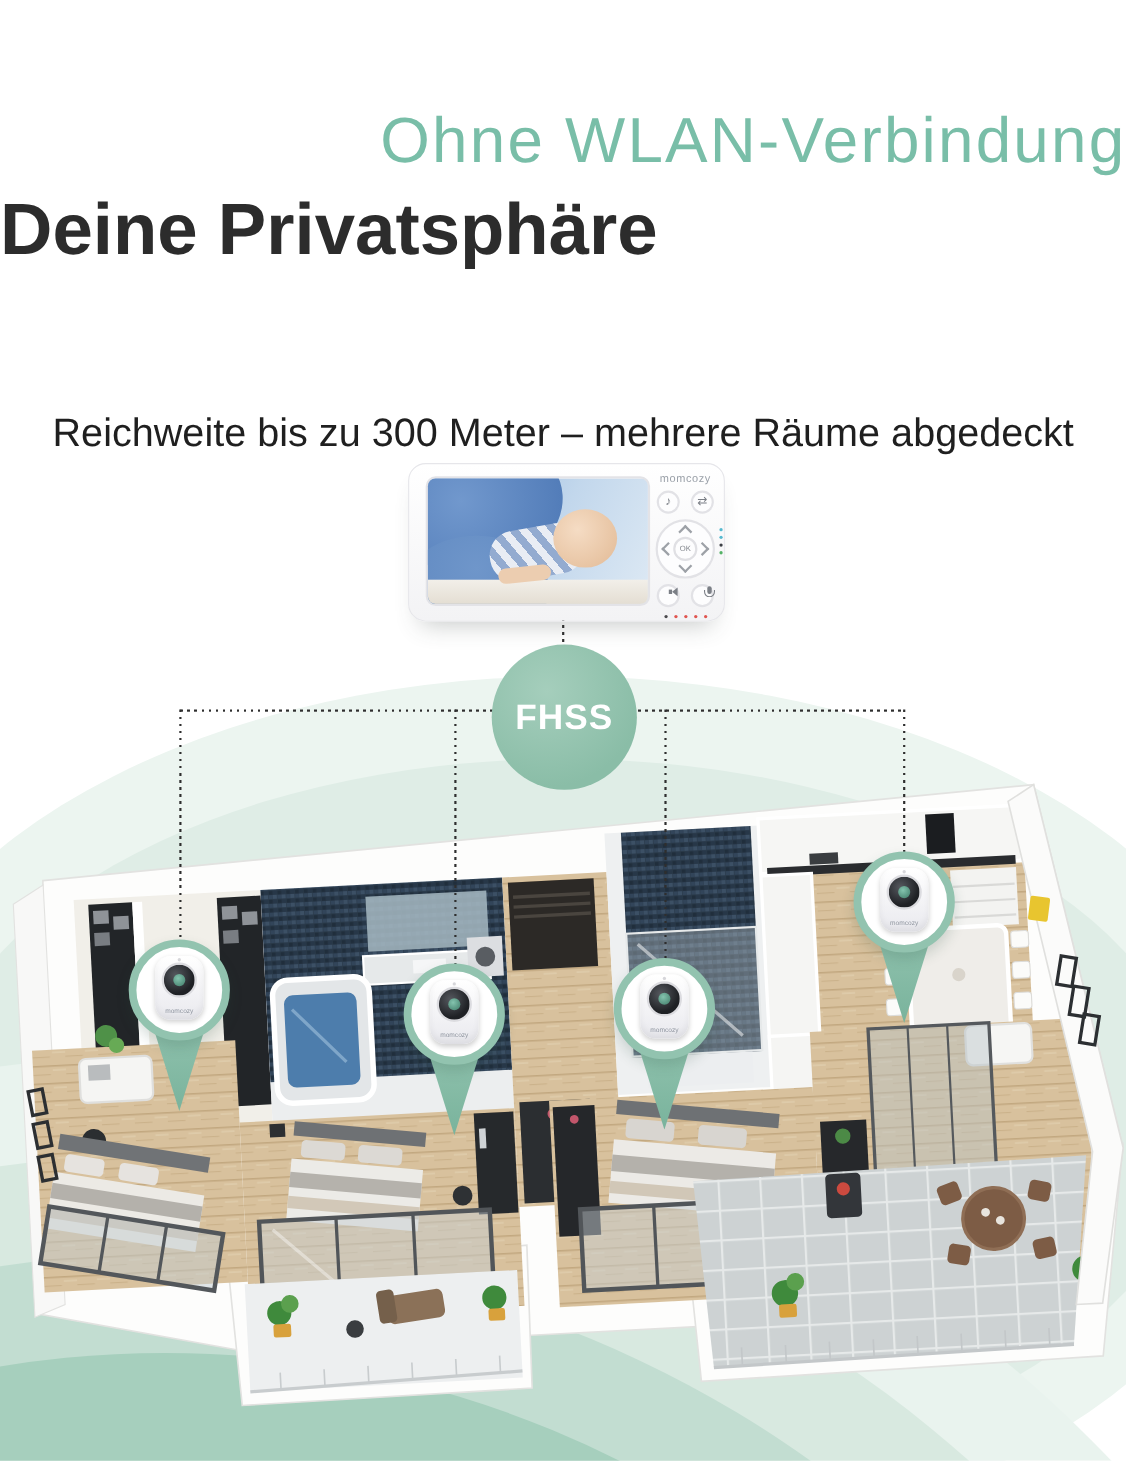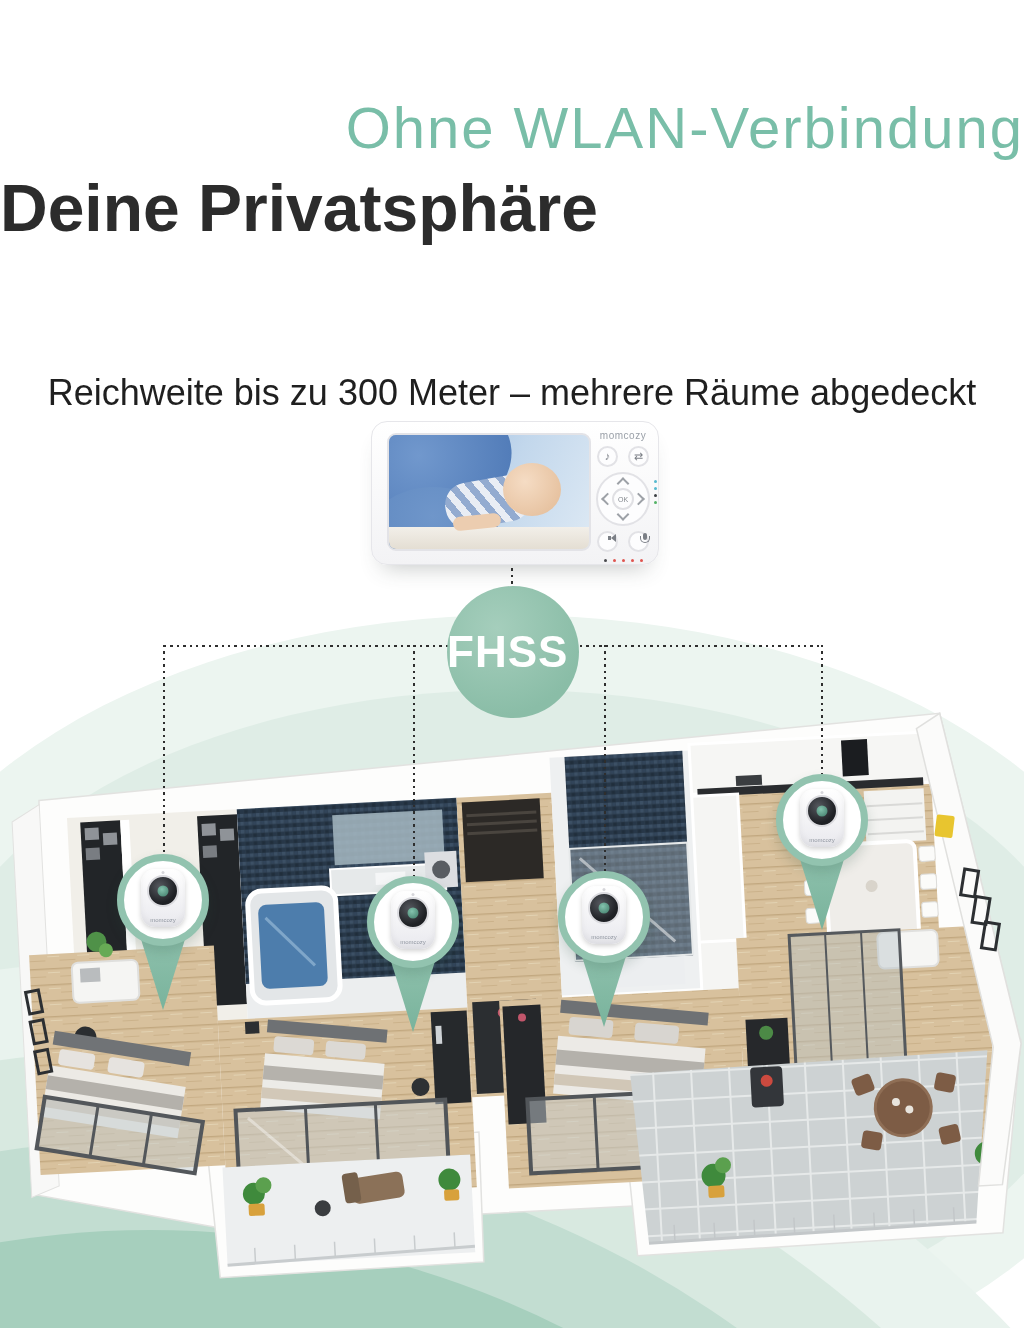--- a/index.html
+++ b/index.html
@@ -27,22 +27,22 @@
   .stem{left:511px;top:562px;height:25px;}
   .hline{left:164px;top:645px;width:658px;}
   .v1{left:163px;top:645px;height:215px;}
   .v2{left:413px;top:645px;height:233px;}
   .v3{left:604px;top:645px;height:228px;}
   .v4{left:821px;top:645px;height:131px;}
 
   
   .hub{position:absolute;left:447px;top:586px;width:132px;height:132px;border-radius:50%;z-index:6;
        background:radial-gradient(circle at 38% 32%,#a5cebc,#8abda7 72%);
-       display:flex;align-items:center;justify-content:flex-start;
-       color:#ffffff;font-weight:700;font-size:44px;letter-spacing:1px;}
+       display:flex;align-items:center;justify-content:center;
+       color:#ffffff;font-weight:700;font-size:32px;letter-spacing:1px;}
 
   
   .monitor{position:absolute;left:371px;top:421px;width:286px;height:142px;z-index:6;
            background:linear-gradient(180deg,#ffffff,#f3f3f5);border:1px solid #e6e6ea;border-radius:16px;
            box-shadow:0 14px 22px -12px rgba(60,70,65,.30);}
   .screen{position:absolute;left:15px;top:11px;width:200px;height:114px;border-radius:9px;overflow:hidden;
           border:2px solid #e3e3e7;background:linear-gradient(115deg,#8fb4dc,#c2d7ec 55%,#dde9f4);}
   .blanket1{position:absolute;left:-28px;top:-32px;width:152px;height:118px;border-radius:50%;
             background:radial-gradient(circle at 40% 40%,#7198cd,#4b76b4);transform:rotate(-18deg);}
   .blanket2{position:absolute;left:-22px;bottom:-36px;width:132px;height:98px;border-radius:50%;

